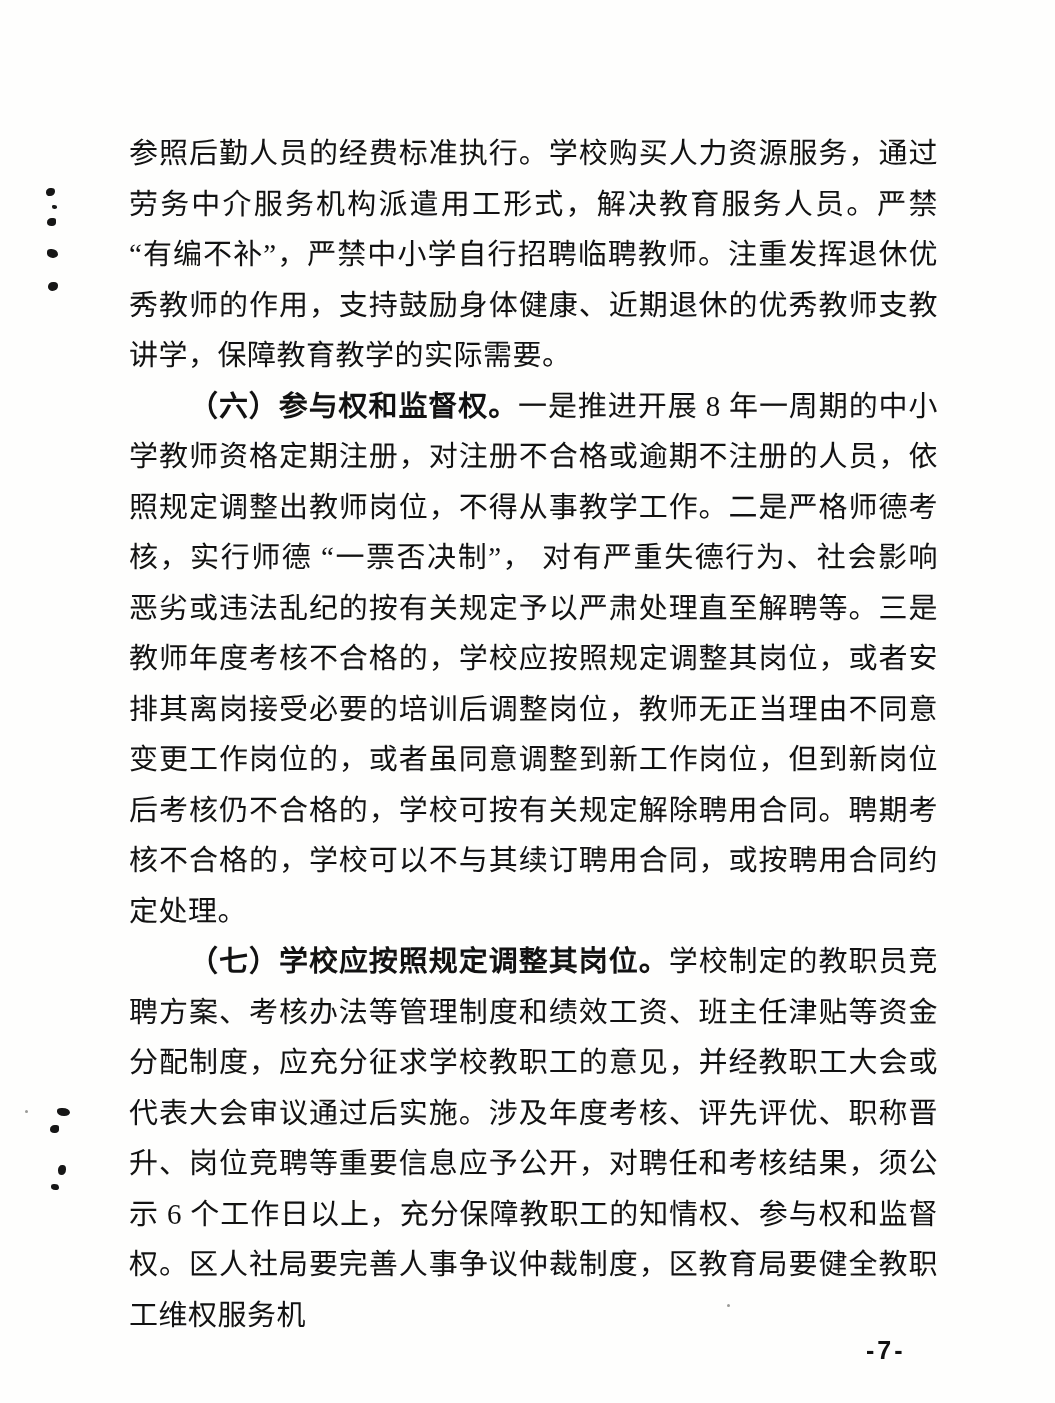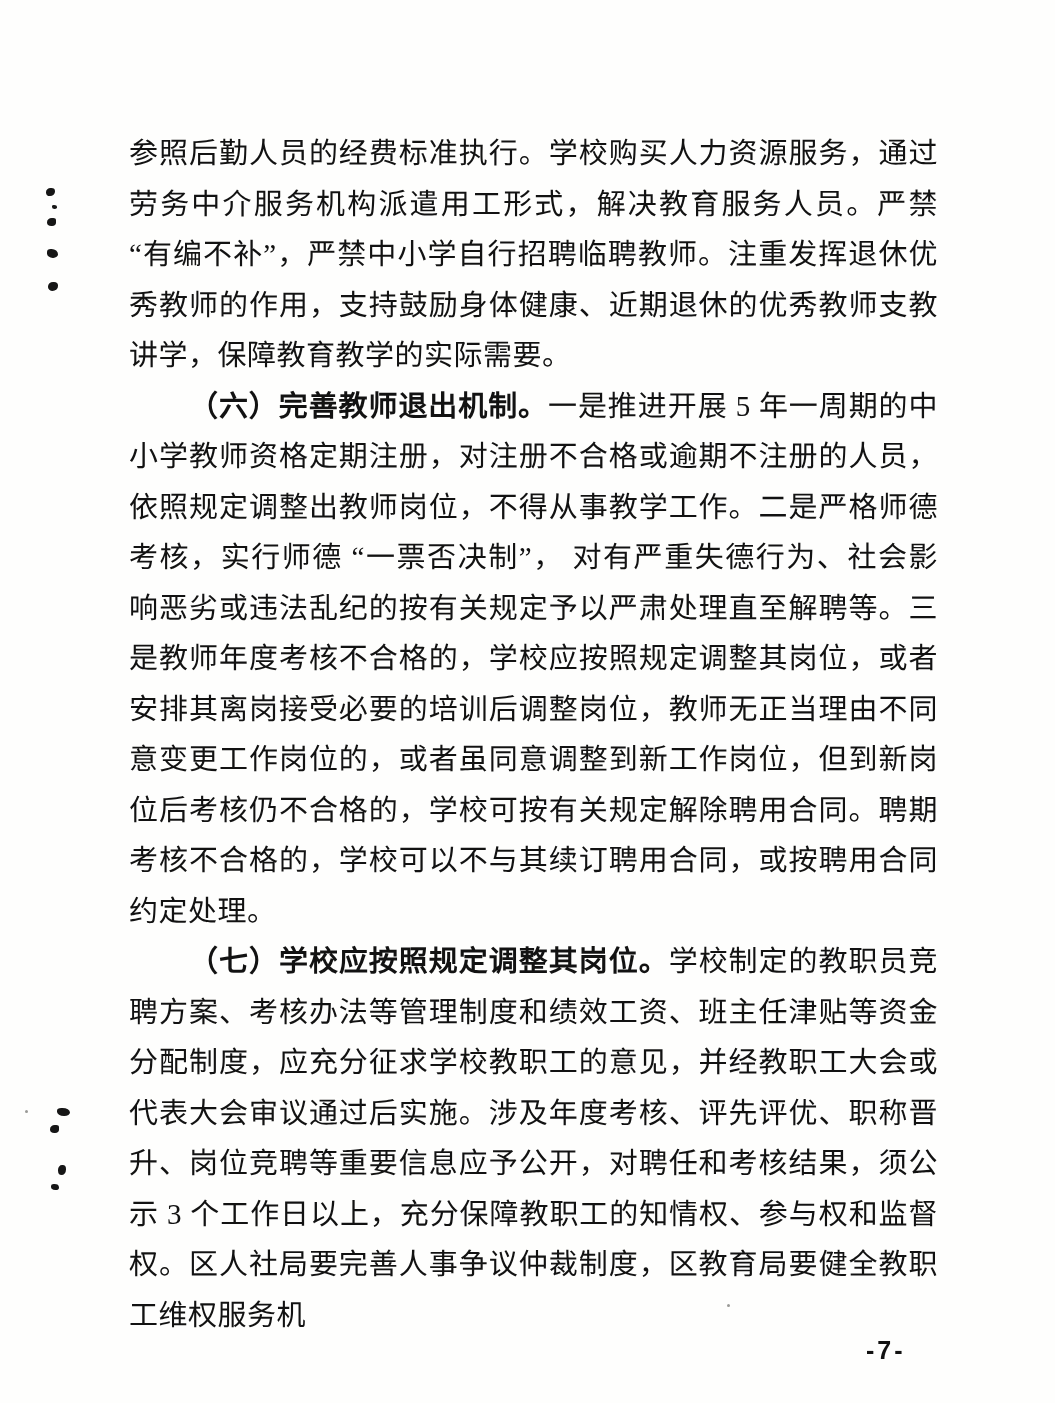--- a/index.html
+++ b/index.html
@@ -65,21 +65,21 @@
   <div class="speck r40" style="left:57px; top:1108px; width:13px; height:8px;"></div>
   <div class="speck r60" style="left:50px; top:1125px; width:9px;  height:8px;"></div>
   <div class="speck r50" style="left:58px; top:1165px; width:8px;  height:10px;"></div>
   <div class="speck r40" style="left:51px; top:1184px; width:8px;  height:6px;"></div>
   <div class="speck faint" style="left:727px; top:1304px; width:3px; height:3px;"></div>
 
   <div class="text-block">
 
     <p class="para"><span class="bold-lead"></span><span>参照后勤人员的经费标准执行。学校购买人力资源服务，通过劳务中介服务机构派遣用工形式，解决教育服务人员。严禁“有编不补”，严禁中小学自行招聘临聘教师。注重发挥退休优秀教师的作用，支持鼓励身体健康、近期退休的优秀教师支教讲学，保障教育教学的实际需要。</span></p>
 
-    <p class="para indent"><span class="bold-lead">（六）完善教师退出机制。</span><span>一是推进开展 5 年一周期的中小学教师资格定期注册，对注册不合格或逾期不注册的人员，依照规定调整出教师岗位，不得从事教学工作。二是严格师德考核，实行师德 “一票否决制”， 对有严重失德行为、社会影响恶劣或违法乱纪的按有关规定予以严肃处理直至解聘等。三是教师年度考核不合格的，学校应按照规定调整其岗位，或者安排其离岗接受必要的培训后调整岗位，教师无正当理由不同意变更工作岗位的，或者虽同意调整到新工作岗位，但到新岗位后考核仍不合格的，学校可按有关规定解除聘用合同。聘期考核不合格的，学校可以不与其续订聘用合同，或按聘用合同约定处理。</span></p>
+    <p class="para indent"><span class="bold-lead">（六）参与权和监督权。</span><span>一是推进开展 8 年一周期的中小学教师资格定期注册，对注册不合格或逾期不注册的人员，依照规定调整出教师岗位，不得从事教学工作。二是严格师德考核，实行师德 “一票否决制”， 对有严重失德行为、社会影响恶劣或违法乱纪的按有关规定予以严肃处理直至解聘等。三是教师年度考核不合格的，学校应按照规定调整其岗位，或者安排其离岗接受必要的培训后调整岗位，教师无正当理由不同意变更工作岗位的，或者虽同意调整到新工作岗位，但到新岗位后考核仍不合格的，学校可按有关规定解除聘用合同。聘期考核不合格的，学校可以不与其续订聘用合同，或按聘用合同约定处理。</span></p>
 
-    <p class="para indent"><span class="bold-lead">（七）学校应按照规定调整其岗位。</span><span>学校制定的教职员竞聘方案、考核办法等管理制度和绩效工资、班主任津贴等资金分配制度，应充分征求学校教职工的意见，并经教职工大会或代表大会审议通过后实施。涉及年度考核、评先评优、职称晋升、岗位竞聘等重要信息应予公开，对聘任和考核结果，须公示 3 个工作日以上，充分保障教职工的知情权、参与权和监督权。区人社局要完善人事争议仲裁制度，区教育局要健全教职工维权服务机</span></p>
+    <p class="para indent"><span class="bold-lead">（七）学校应按照规定调整其岗位。</span><span>学校制定的教职员竞聘方案、考核办法等管理制度和绩效工资、班主任津贴等资金分配制度，应充分征求学校教职工的意见，并经教职工大会或代表大会审议通过后实施。涉及年度考核、评先评优、职称晋升、岗位竞聘等重要信息应予公开，对聘任和考核结果，须公示 6 个工作日以上，充分保障教职工的知情权、参与权和监督权。区人社局要完善人事争议仲裁制度，区教育局要健全教职工维权服务机</span></p>
 
   </div>
 
   <div class="page-number">-7-</div>
 
 </div>
 
 </body></html>

